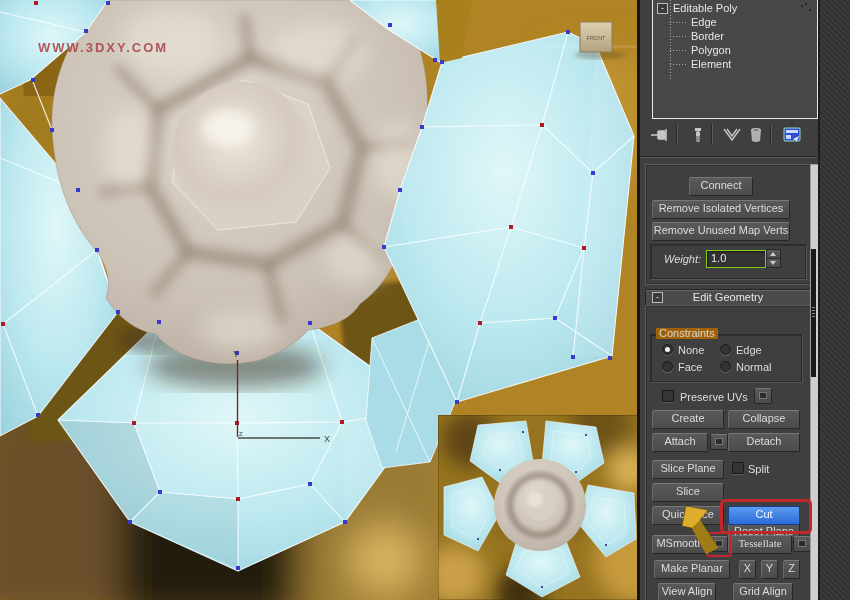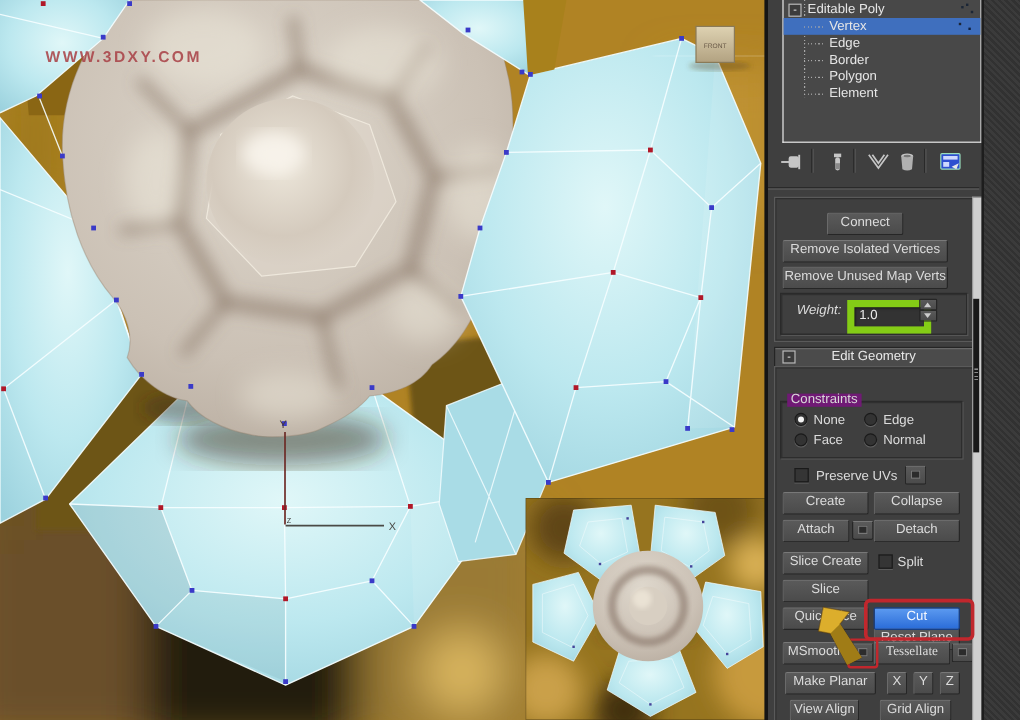--- a/index.html
+++ b/index.html
@@ -40,28 +40,28 @@
   .btn{position:absolute;background:linear-gradient(#5a5a5a,#4b4b4b);border:1px solid #262626;
       border-top-color:#787878;border-left-color:#6a6a6a;border-radius:2px;color:#dcdcdc;
       text-align:center;line-height:14px;cursor:default;}
   .btn.blue{background:linear-gradient(#5c9af0,#2a6cd8);border-color:#173f85;color:#f4f8ff;}
   .mini{position:absolute;width:16px;height:14px;background:linear-gradient(#5a5a5a,#4b4b4b);
       border:1px solid #262626;border-top-color:#787878;border-radius:2px;}
   .mini::after{content:'';position:absolute;left:4px;top:3px;width:6px;height:5px;background:#2c2c2c;
       border:1px solid #777;}
   .sunken{position:absolute;border:1px solid #2a2a2a;box-shadow:1px 1px 0 rgba(255,255,255,.12),
       inset 1px 1px 0 rgba(0,0,0,.25);}
-  .grplabel{position:absolute;background:#701a75;padding:0 3px;line-height:11px;color:#d8d8d8;text-align:right;}
+  .grplabel{position:absolute;background:#a16207;padding:0 3px;line-height:11px;color:#d8d8d8;text-align:right;}
   .radio{position:absolute;width:9px;height:9px;border-radius:50%;background:#333;
       border:1px solid #1a1a1a;box-shadow:0 1px 0 rgba(255,255,255,.18);}
   .radio.sel::after{content:'';position:absolute;left:2px;top:2px;width:5px;height:5px;border-radius:50%;background:#f4f4f4;}
   .checkbox{position:absolute;width:10px;height:10px;background:#353535;border:1px solid #1a1a1a;
       box-shadow:0 1px 0 rgba(255,255,255,.15);}
   .lbl{position:absolute;color:#dcdcdc;line-height:12px;white-space:nowrap;}
-  .field{position:absolute;background:#333;border:6px solid #84cc16;box-shadow:inset 1px 1px 2px rgba(0,0,0,.5);
+  .field{position:absolute;background:#333;border:1px solid #84cc16;box-shadow:inset 1px 1px 2px rgba(0,0,0,.5);
       color:#eaeaea;padding-left:4px;line-height:14px;}
   .spinner{position:absolute;width:13px;height:18px;}
   .spin-half{position:absolute;left:0;width:13px;height:8px;background:linear-gradient(#5a5a5a,#4a4a4a);
       border:1px solid #262626;border-radius:1px;}
   .spin-half.up{top:0;} .spin-half.dn{top:9px;}
   .tri-up{position:absolute;left:3px;top:2px;width:0;height:0;border-left:3px solid transparent;
       border-right:3px solid transparent;border-bottom:4px solid #ccc;}
   .tri-dn{position:absolute;left:3px;top:2px;width:0;height:0;border-left:3px solid transparent;
       border-right:3px solid transparent;border-top:4px solid #ccc;}
   
@@ -324,25 +324,20 @@
   </div>
 
   <div id="panel">
 
     <div id="stackbox">
       <div class="treevert"></div>
       <div class="stk-row stk-root" style="margin-top:1px;">
         <span class="expander">-</span>
         <span>Editable Poly</span>
         <div class="artifact-dots" style="left:148px;top:4px;box-shadow:8px 4px 0 #1b2636, 4px -2px 0 #1b2636;"></div>
-      </div>
-      <div class="stk-row stk-child sel">
-        <div class="treedash"></div>
-        <span>Vertex</span>
-        <div class="artifact-dots" style="left:146px;top:4px;box-shadow:8px 4px 0 #102040;"></div>
       </div>
       <div class="stk-row stk-child">
         <div class="treedash"></div>
         <span>Edge</span>
       </div>
       <div class="stk-row stk-child">
         <div class="treedash"></div>
         <span>Border</span>
       </div>
       <div class="stk-row stk-child">
@@ -433,21 +428,21 @@
     <span class="checkbox" style="left:22px;top:390px;"></span>
     <div class="lbl" style="left:40px;top:391px;">Preserve UVs</div>
     <span class="mini" style="left:114px;top:388px;"></span>
 
     <div class="btn" style="left:12px;top:410px;width:70px;height:17px;">Create</div>
     <div class="btn" style="left:88px;top:410px;width:70px;height:17px;">Collapse</div>
     <div class="btn" style="left:12px;top:433px;width:54px;height:17px;">Attach</div>
     <span class="mini" style="left:70px;top:434px;"></span>
     <div class="btn" style="left:88px;top:433px;width:70px;height:17px;">Detach</div>
 
-    <div class="btn" style="left:12px;top:460px;width:70px;height:17px;">Slice Create</div>
+    <div class="btn" style="left:12px;top:460px;width:70px;height:17px;">Slice Plane</div>
     <span class="checkbox" style="left:92px;top:462px;"></span>
     <div class="lbl" style="left:108px;top:463px;">Split</div>
     <div class="btn" style="left:12px;top:483px;width:70px;height:17px;">Slice</div>
     <div class="btn" style="left:88px;top:483px;width:70px;height:17px;margin-top:40px;">Reset Plane</div>
     <div class="btn" style="left:12px;top:506px;width:70px;height:17px;">QuickSlice</div>
     <div class="btn blue" style="left:88px;top:506px;width:70px;height:17px;">Cut</div>
 
     <div class="btn" style="left:12px;top:535px;width:54px;height:17px;">MSmooth</div>
     <span class="mini" style="left:70px;top:536px;"></span>
     <div class="btn" style="left:88px;top:535px;width:62px;height:17px;font-family:Liberation Serif, serif;">Tessellate</div>

